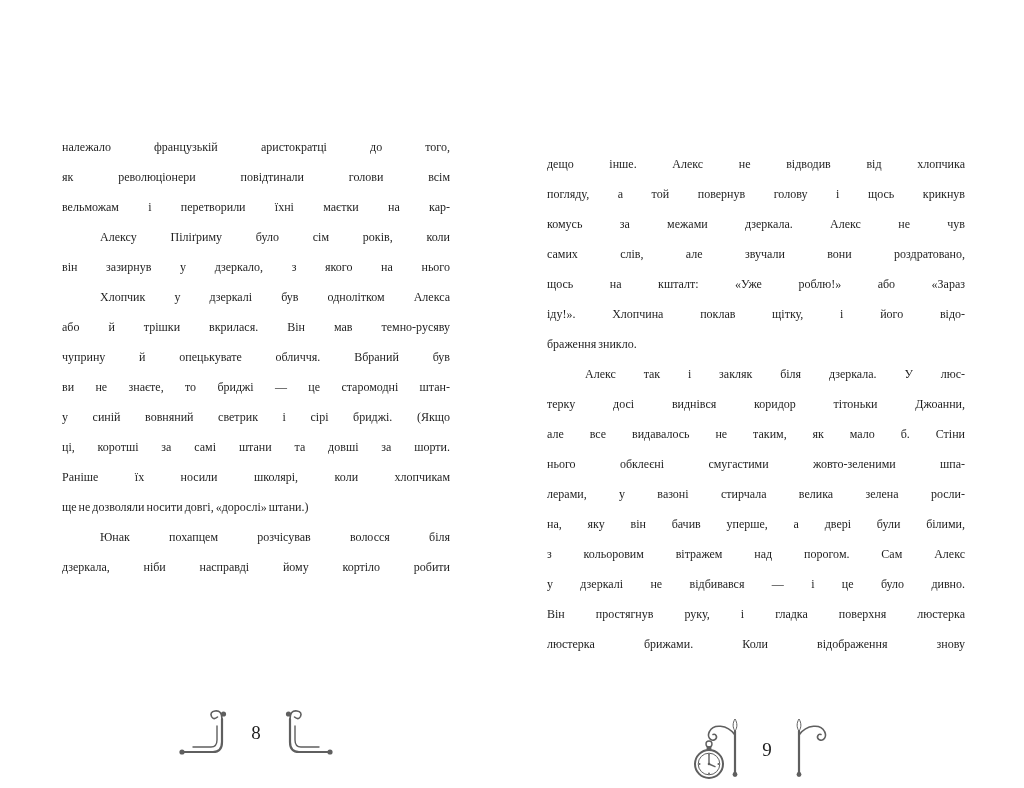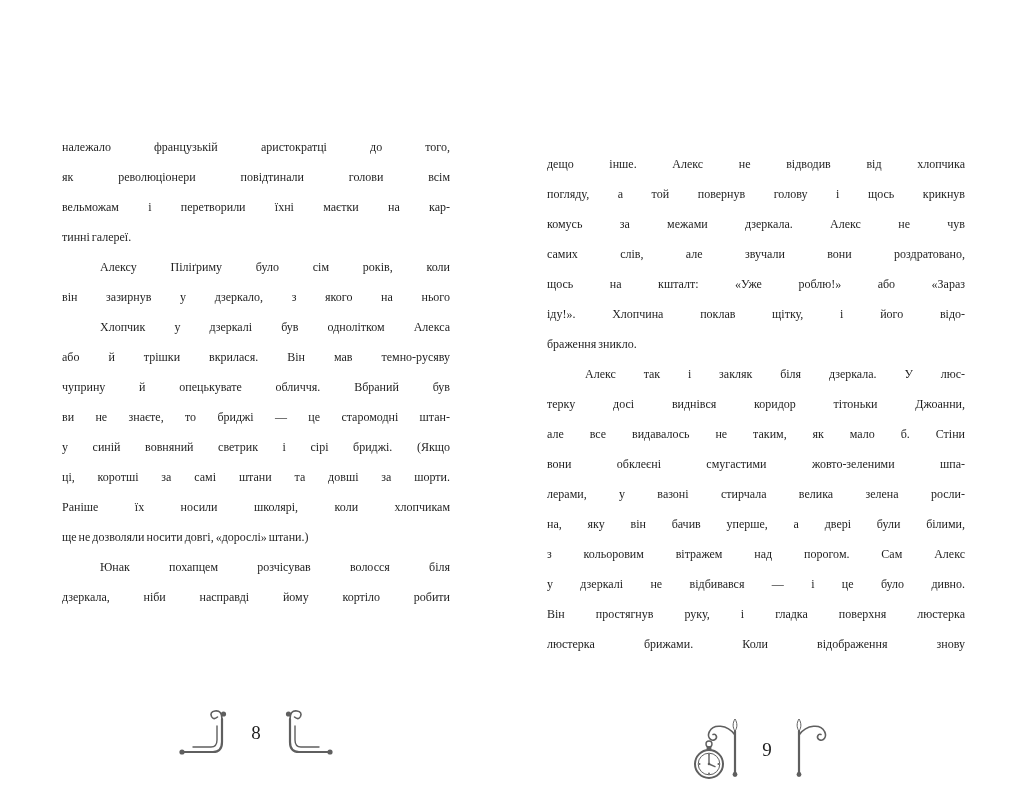--- a/index.html
+++ b/index.html
@@ -49,21 +49,20 @@
 </head>
 <body>
 
 <div class="spread">
 
   <section class="page page--left">
     <div class="textblock">
         <div class="line just">належало французькій аристократці до того,</div>
         <div class="line just">як революціонери повідтинали голови всім</div>
         <div class="line just">вельможам і перетворили їхні маєтки на кар-</div>
-        <div class="line">тинні галереї.</div>
         <div class="line indent just">Алексу Піліґриму було сім років, коли</div>
         <div class="line just">він зазирнув у дзеркало, з якого на нього</div>
         <div class="line indent just">Хлопчик у дзеркалі був однолітком Алекса</div>
         <div class="line just">або й трішки вкрилася. Він мав темно-русяву</div>
         <div class="line just">чуприну й опецькувате обличчя. Вбраний був</div>
         <div class="line just">ви не знаєте, то бриджі — це старомодні штан-</div>
         <div class="line just">у синій вовняний светрик і сірі бриджі. (Якщо</div>
         <div class="line just">ці, коротші за самі штани та довші за шорти.</div>
         <div class="line just">Раніше їх носили школярі, коли хлопчикам</div>
         <div class="line">ще не дозволяли носити довгі, «дорослі» штани.)</div>
@@ -98,21 +97,21 @@
         <div class="line just">дещо інше. Алекс не відводив від хлопчика</div>
         <div class="line just">погляду, а той повернув голову і щось крикнув</div>
         <div class="line just">комусь за межами дзеркала. Алекс не чув</div>
         <div class="line just">самих слів, але звучали вони роздратовано,</div>
         <div class="line just">щось на кшталт: «Уже роблю!» або «Зараз</div>
         <div class="line just">іду!». Хлопчина поклав щітку, і його відо-</div>
         <div class="line">браження зникло.</div>
         <div class="line indent just">Алекс так і закляк біля дзеркала. У люс-</div>
         <div class="line just">терку досі виднівся коридор тітоньки Джоанни,</div>
         <div class="line just">але все видавалось не таким, як мало б. Стіни</div>
-        <div class="line just">вони обклеєні смугастими жовто-зеленими шпа-</div>
+        <div class="line just">нього обклеєні смугастими жовто-зеленими шпа-</div>
         <div class="line just">лерами, у вазоні стирчала велика зелена росли-</div>
         <div class="line just">на, яку він бачив уперше, а двері були білими,</div>
         <div class="line just">з кольоровим вітражем над порогом. Сам Алекс</div>
         <div class="line just">у дзеркалі не відбивався — і це було дивно.</div>
         <div class="line just">Він простягнув руку, і гладка поверхня люстерка</div>
         <div class="line just">люстерка брижами. Коли відображення знову</div>
       </div>
     <footer class="pagefoot">
       <span class="orn">
         <svg width="62" height="66" viewBox="0 0 62 66">

